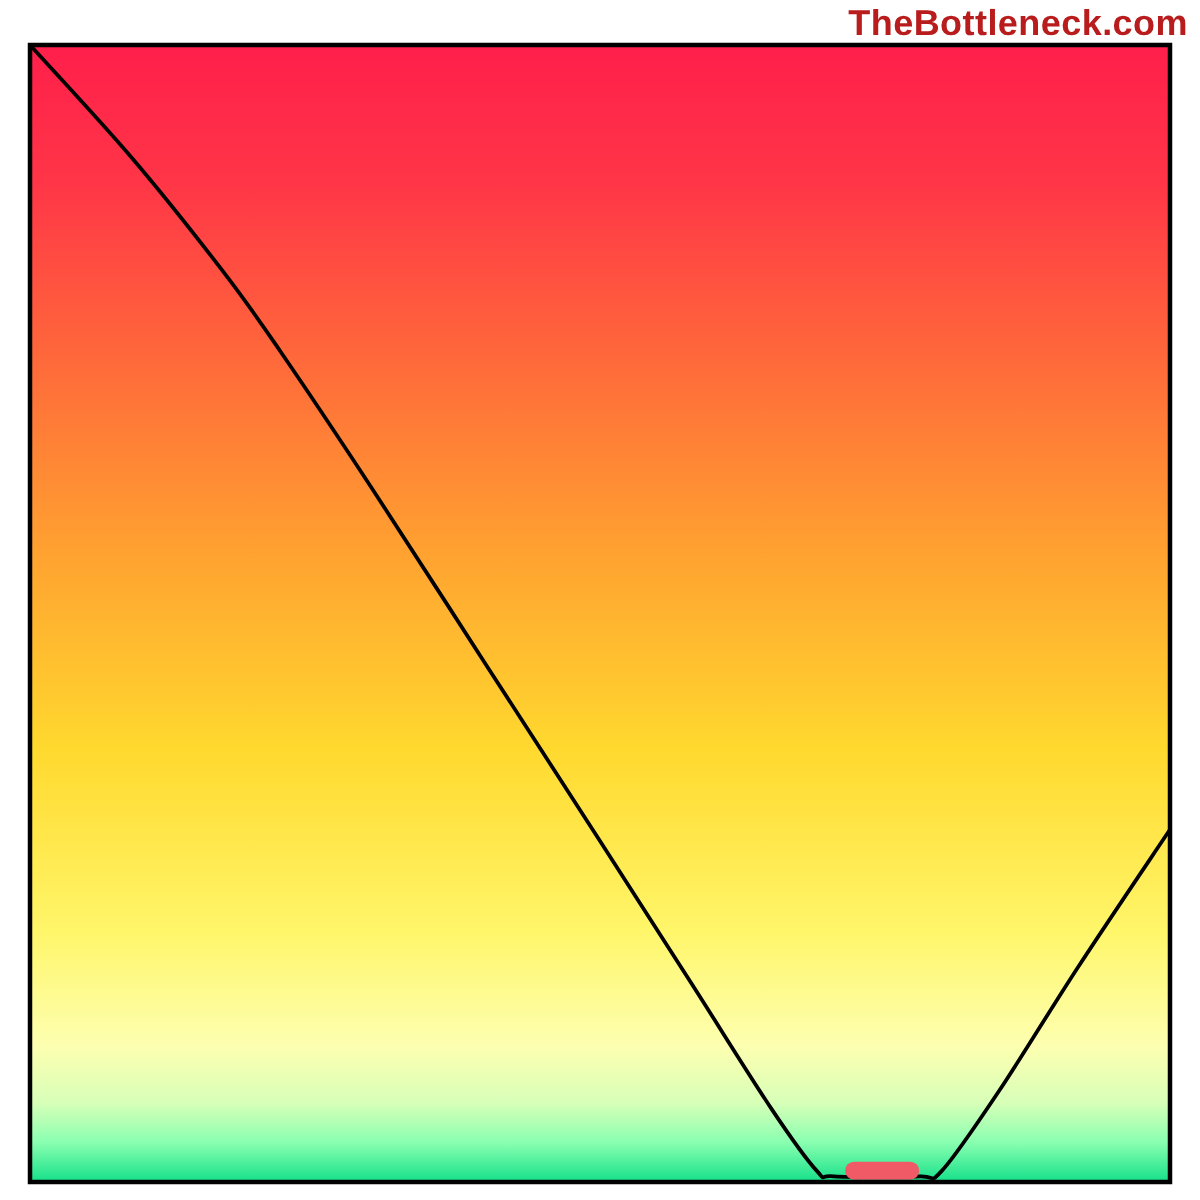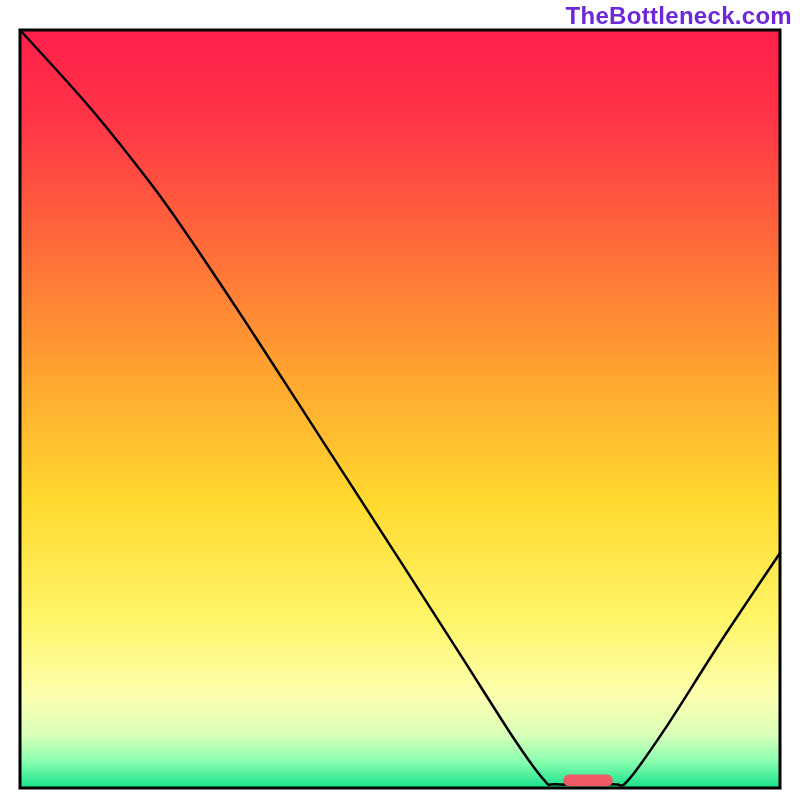--- a/index.html
+++ b/index.html
@@ -14,21 +14,21 @@
     position: relative;
     width: 800px;
     height: 800px;
   }
   .watermark {
     position: absolute;
     top: 2px;
     right: 8px;
     font-size: 24px;
     font-weight: 600;
-    color: #6d28d9;
+    color: #b91c1c;
     letter-spacing: 0.3px;
   }
   svg {
     display: block;
   }
 </style>
 </head>
 <body>
 
 <div class="container">

